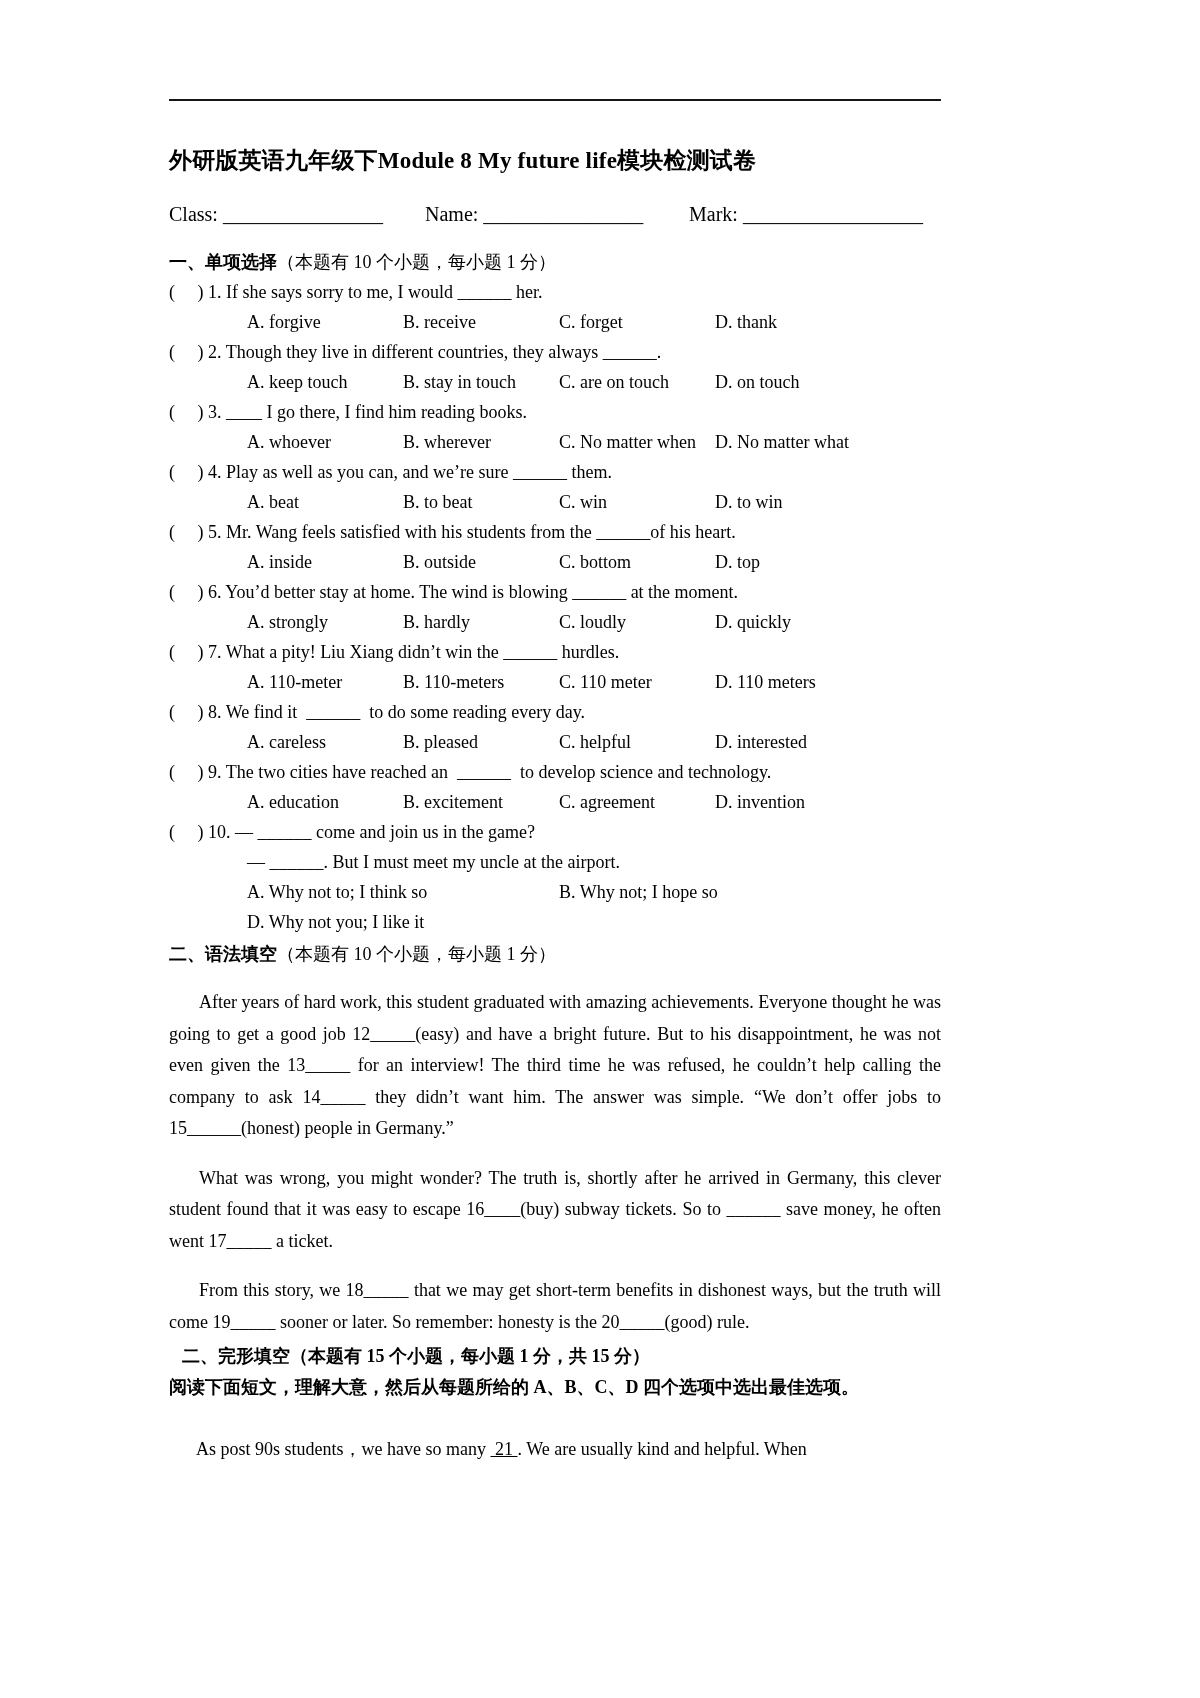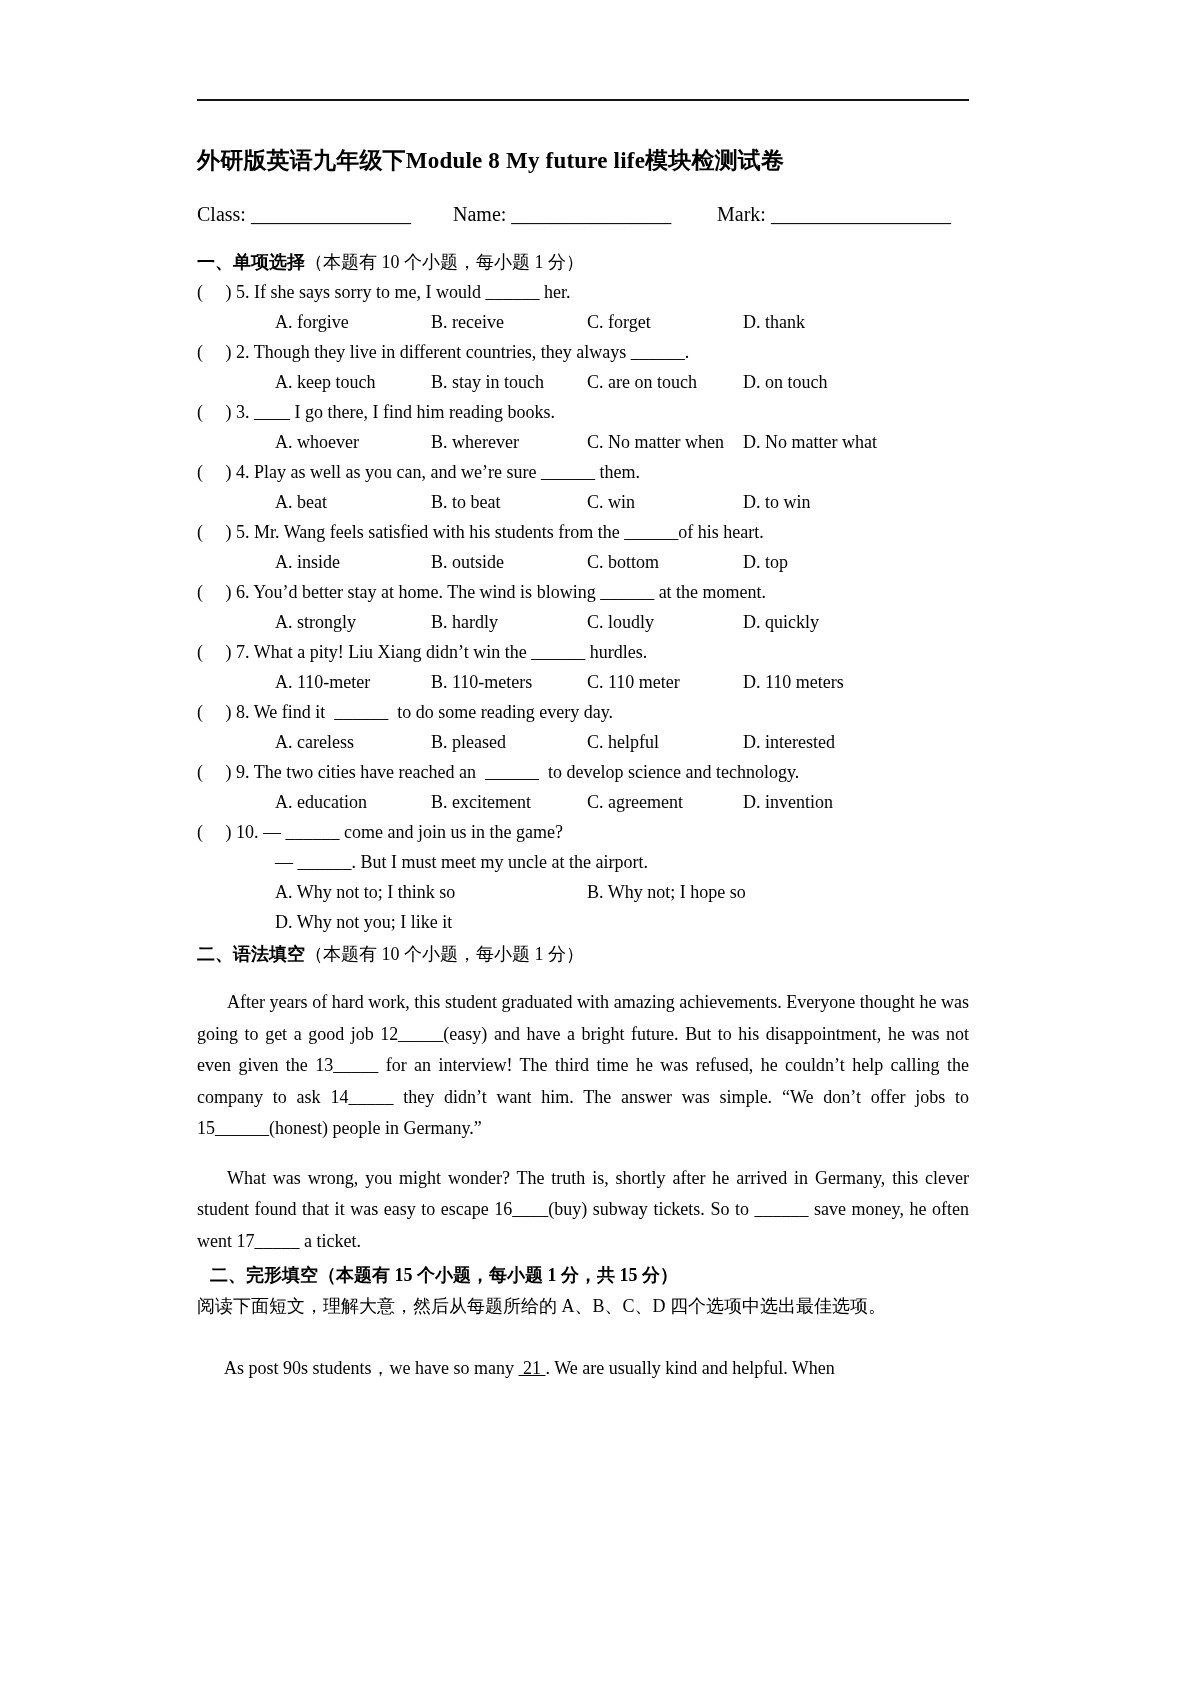--- a/index.html
+++ b/index.html
@@ -4,21 +4,20 @@
 <style>
   * { margin: 0; padding: 0; box-sizing: border-box; }
   html, body { background: #ffffff; }
   .page {
     width: 1200px;
     height: 1698px;
     background: #ffffff;
     color: #000000;
     font-family: "Liberation Serif", "DejaVu Serif", serif;
     overflow: hidden;
-    padding-left: 28px;
   }
   .content {
     width: 772px;
     margin-left: 169px;
   }
   .top-rule {
     margin-top: 99px;
     border-top: 2px solid #161616;
     height: 0;
   }
@@ -70,21 +69,21 @@
   .sec3-head {
     font-size: 18px;
     line-height: 31px;
     font-weight: bold;
     margin-top: 3px;
     margin-left: 13px;
   }
   .instruction {
     font-size: 18px;
     line-height: 31px;
-    font-weight: normal;
+    font-weight: bold;
   }
   .cloze-line {
     font-size: 18px;
     line-height: 31px;
     text-indent: 40px;
     white-space: pre-wrap;
   }
   .blank-underline { text-decoration: underline; }
 </style>
 </head>
@@ -101,21 +100,21 @@
       <span class="meta-class">Class: ________________</span>
       <span class="meta-name">Name: ________________</span>
       <span>Mark: __________________</span>
     </div>
 
     <div class="sec-head">
       <span class="bold">一、单项选择</span><span>（本题有 10 个小题，每小题 1 分）</span>
     </div>
 
     <div class="q">
-      <div class="q-stem">(     ) 5. If she says sorry to me, I would ______ her.</div>
+      <div class="q-stem">(     ) 1. If she says sorry to me, I would ______ her.</div>
       <div class="opts">
         <span class="opt">A. forgive</span>
         <span class="opt">B. receive</span>
         <span class="opt">C. forget</span>
         <span class="opt">D. thank</span>
       </div>
     </div>
 
     <div class="q">
       <div class="q-stem">(     ) 2. Though they live in different countries, they always ______.</div>
@@ -208,20 +207,21 @@
         <span class="opt">D. Why not you; I like it</span>
       </div>
     </div>
 
     <div class="sec-head sec2-head">
       <span class="bold">二、语法填空</span><span>（本题有 10 个小题，每小题 1 分）</span>
     </div>
 
     <p class="para indent">After years of hard work, this student graduated with amazing achievements. Everyone thought he was going to get a good job 12_____(easy) and have a bright future. But to his disappointment, he was not even given the 13_____ for an interview! The third time he was refused, he couldn’t help calling the company to ask 14_____ they didn’t want him. The answer was simple. “We don’t offer jobs to 15______(honest) people in Germany.”</p>
     <p class="para indent">What was wrong, you might wonder? The truth is, shortly after he arrived in Germany, this clever student found that it was easy to escape 16____(buy) subway tickets. So to ______ save money, he often went 17_____ a ticket.</p>
+    <p class="para indent">From this story, we 18_____ that we may get short-term benefits in dishonest ways, but the truth will come 19_____ sooner or later. So remember: honesty is the 20_____(good) rule.</p>
 
     <div class="sec3-head">二、完形填空（本题有 15 个小题，每小题 1 分，共 15 分）</div>
     <div class="instruction">阅读下面短文，理解大意，然后从每题所给的 A、B、C、D 四个选项中选出最佳选项。</div>
 
     <div class="cloze-line">
       <span>As post 90s students，we have so many </span><span class="blank-underline"> 21 </span><span>. We are usually kind and helpful. When</span>
     </div>
 
   </div>
 </div>

